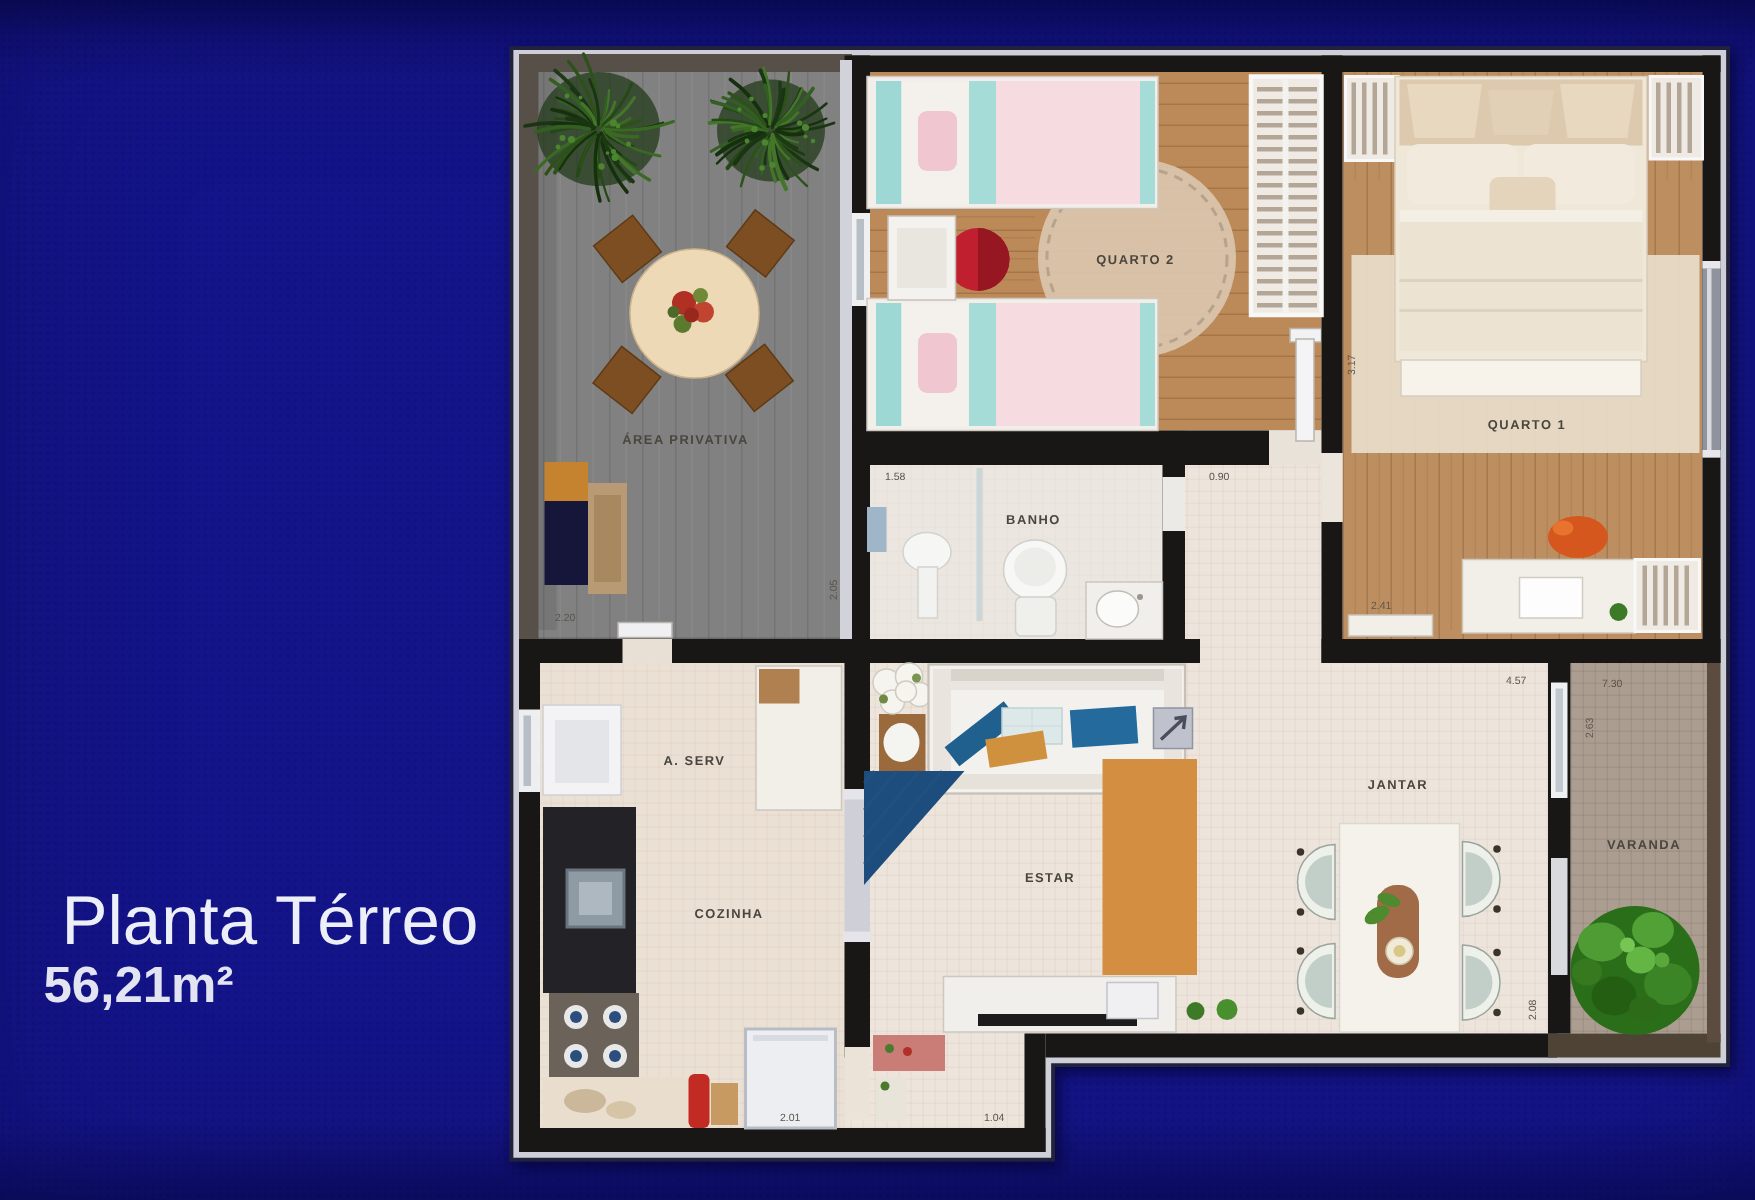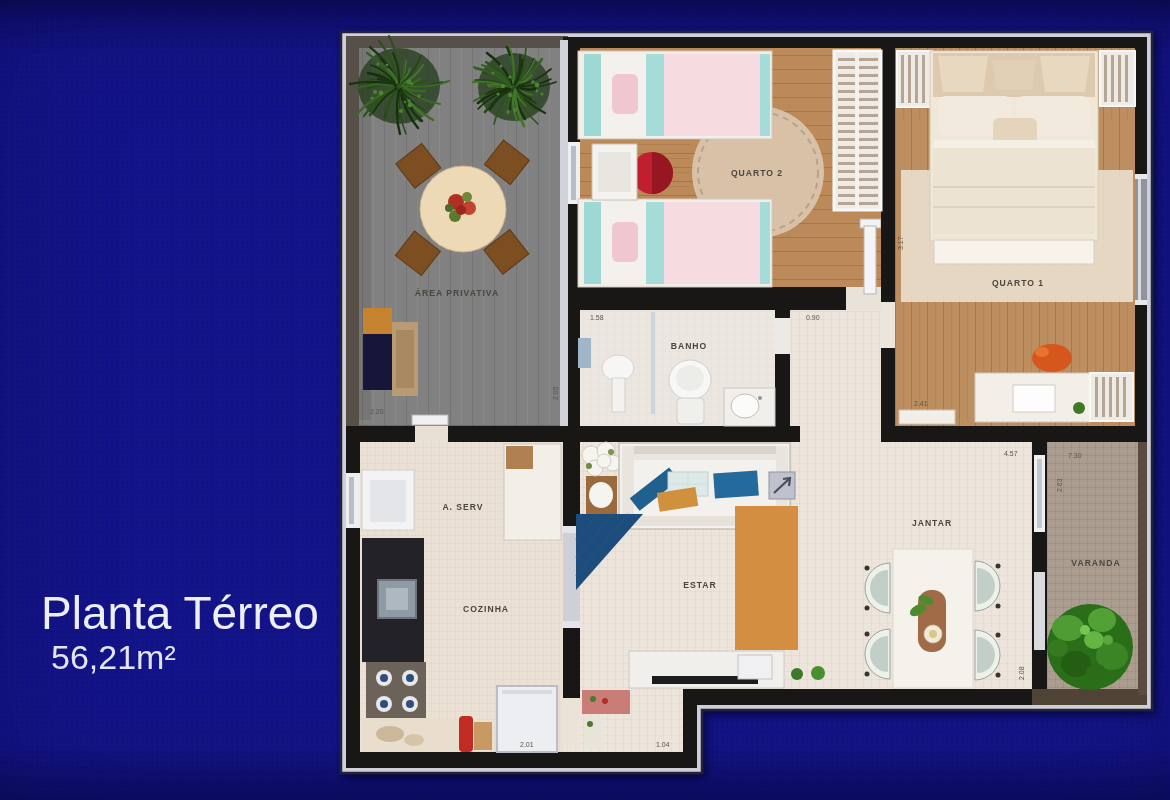--- a/index.html
+++ b/index.html
@@ -16,22 +16,22 @@
     linear-gradient(180deg, rgba(2,2,45,.50) 0%, rgba(2,2,45,.18) 3%, rgba(2,2,45,0) 7%, rgba(2,2,45,0) 93%, rgba(2,2,45,.38) 100%);
   background-size:5px 5px, auto;
 }
 #vign{position:absolute;left:0;top:0;width:1170px;height:800px;
   box-shadow:inset 0 0 120px rgba(0,0,30,.22);}
 .bigtitle{
   position:absolute;left:41px;top:586px;color:#eceef8;
   font-size:46px;letter-spacing:0px;font-weight:400;
 }
 .subtitle{
-  position:absolute;left:51px;top:638px;color:#e2e4f2;
-  font-size:34px;font-weight:400;
+  position:absolute;left:29px;top:638px;color:#e2e4f2;
+  font-size:34px;font-weight:700;
 }
 svg text{font-family:"Liberation Sans",sans-serif;}
 .rm{font-size:8.6px;font-weight:bold;fill:#4a463f;letter-spacing:1px;}
 .dm{font-size:7px;fill:#5a554d;}
 </style>
 </head>
 <body>
 
 <div id="bgtex"></div>
 

